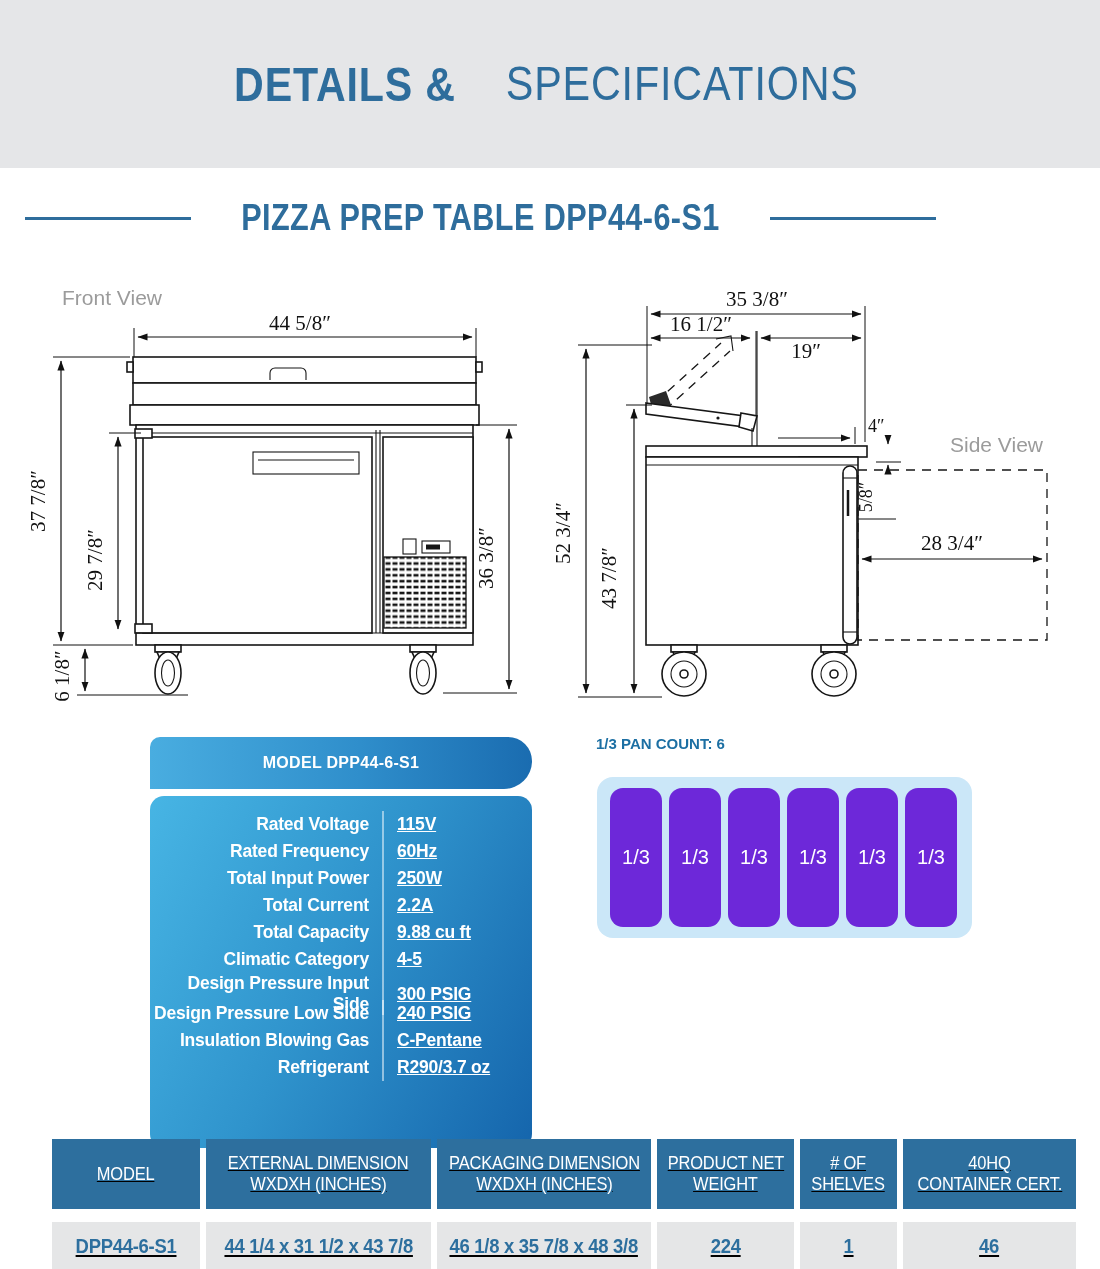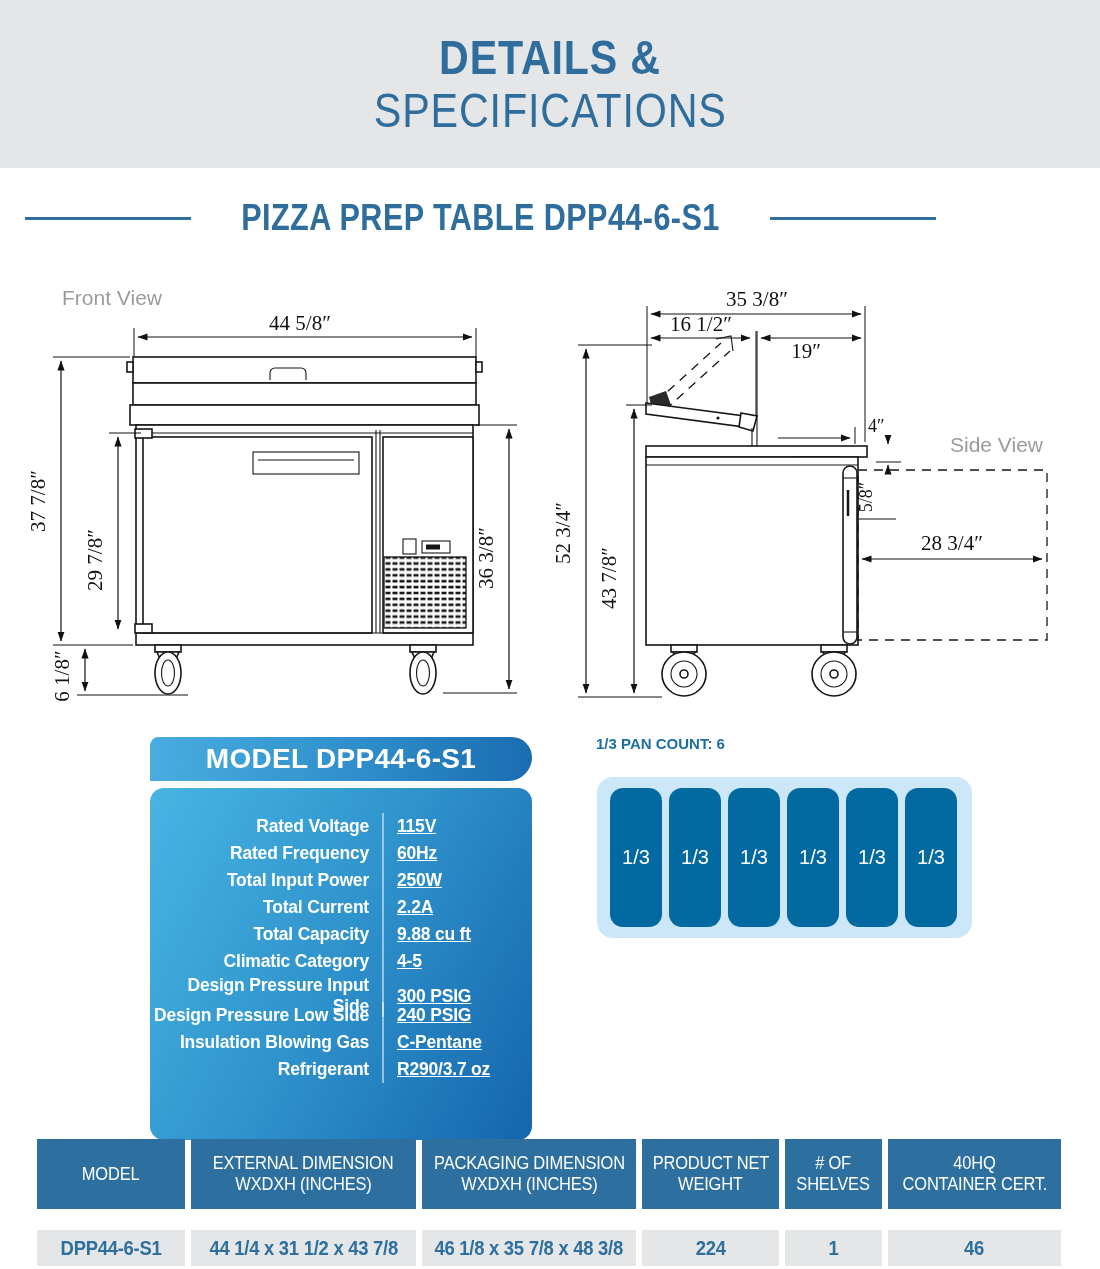--- a/index.html
+++ b/index.html
@@ -1,21 +1,21 @@
 <!DOCTYPE html>
 <html><head>
 <meta charset="utf-8">
 <style>
   html,body{margin:0;padding:0;background:#fff;}
   .page{position:relative;width:1100px;height:1269px;background:#ffffff;
         font-family:"Liberation Sans",sans-serif;overflow:hidden;}
 
   
   .banner{position:absolute;top:0;left:0;width:1100px;height:168px;background:#e5e6e8;
-          display:flex;flex-direction:column;align-items:center;justify-content:center;}
+          display:flex;align-items:center;justify-content:center;}
   .banner .l1{font-size:49px;font-weight:700;color:#2e6d9c;transform:scaleX(.84);letter-spacing:1px;line-height:54px;}
   .banner .l2{font-size:48px;font-weight:400;color:#2e6d9c;transform:scaleX(.86);letter-spacing:1px;line-height:54px;}
 
   
   .title-row{position:absolute;top:194px;left:0;width:961px;height:48px;display:flex;
              align-items:center;padding:0 25px;box-sizing:border-box;gap:8px;}
   .title-row .rule{height:3px;background:#2e6d9c;flex:1;}
   .title-row .title{font-size:36px;font-weight:700;color:#2e6d9c;transform:scaleX(.85);
                     white-space:nowrap;letter-spacing:.5px;}
 
@@ -25,46 +25,46 @@
   .thin{fill:none;stroke:#161616;stroke-width:1.1;}
   .dash{fill:none;stroke:#161616;stroke-width:1.3;stroke-dasharray:9 7;}
   .dim{stroke:#111;stroke-width:1.2;marker-start:url(#ae);marker-end:url(#ae);}
   .ext{stroke:#111;stroke-width:1;}
   .dimtext{font-family:"Liberation Serif",serif;font-size:21px;fill:#111;}
   .dimtext-sm{font-family:"Liberation Serif",serif;font-size:18px;fill:#111;}
   .viewlabel{font-family:"Liberation Sans",sans-serif;font-size:21px;fill:#9b9b9b;}
 
   
   .spec-card{position:absolute;left:150px;top:737px;width:382px;}
-  .spec-card-header{height:44px;background:linear-gradient(90deg,#49ade0 0%,#2f8ecb 55%,#1a6cb0 100%);
-        border-radius:10px 24px 28px 0;color:#fff;font-weight:700;font-size:28px;
+  .spec-card-header{height:52px;background:linear-gradient(90deg,#49ade0 0%,#2f8ecb 55%,#1a6cb0 100%);
+        border-radius:10px 24px 28px 0;color:#fff;font-weight:700;font-size:16px;
         display:flex;align-items:center;justify-content:center;letter-spacing:.3px;}
-  .spec-card-body{margin-top:7px;height:352px;border-radius:14px;box-sizing:border-box;padding-top:25px;
+  .spec-card-body{margin-top:7px;height:352px;border-radius:14px;box-sizing:border-box;padding-top:15px;
         background:linear-gradient(118deg,#47b5e4 0%,#2f93cc 48%,#1565ac 100%);}
   .spec-row{display:grid;grid-template-columns:232px 1fr;height:27px;align-items:center;
         color:#fff;font-size:17.5px;font-weight:700;letter-spacing:-.2px;}
   .spec-row .lbl{text-align:right;padding-right:13px;}
   .spec-row .val{border-left:2.5px solid rgba(255,255,255,.5);padding-left:13px;height:100%;
         display:flex;align-items:center;text-decoration:underline;}
 
   
   .pan-heading{position:absolute;left:596px;top:735px;font-size:15px;font-weight:700;color:#1c6fa3;}
   .pan-box{position:absolute;left:597px;top:777px;width:375px;height:161px;background:#cbe7f8;
         border-radius:16px;display:flex;gap:7px;padding:11px 15px 11px 13px;box-sizing:border-box;}
-  .pan{flex:1;background:#0369a1;border-radius:13px;color:#fff;font-size:20px;font-weight:500;
+  .pan{flex:1;background:#6d28d9;border-radius:13px;color:#fff;font-size:20px;font-weight:500;
         display:flex;align-items:center;justify-content:center;}
 
   
-  .btable{position:absolute;left:37px;top:1139px;width:1027px;display:grid;
-        grid-template-columns:148px 225px 214px 137px 97px 173px;gap:21px 6px;}
+  .btable{position:absolute;left:52px;top:1139px;width:1027px;display:grid;
+        grid-template-columns:148px 225px 214px 137px 97px 173px;gap:13px 6px;text-decoration:underline;}
   .bth{height:70px;background:#2d6f9e;color:#fff;display:flex;flex-direction:column;
         align-items:center;justify-content:center;font-size:17.5px;line-height:21px;
         text-align:center;letter-spacing:-.2px;}
   .bth span{transform:scaleX(.94);white-space:nowrap;}
-  .btd{height:36px;background:#e5e6e7;color:#2d6f9e;font-size:20.5px;font-weight:700;
+  .btd{height:48px;background:#e5e6e7;color:#2d6f9e;font-size:20.5px;font-weight:700;
         display:flex;align-items:center;justify-content:center;}
   .btd span{transform:scaleX(.9);white-space:nowrap;letter-spacing:-.3px;}
 </style>
 </head>
 <body>
 
 <div class="page">
 
   <div class="banner">
     <div class="l1">DETAILS &amp;</div>

